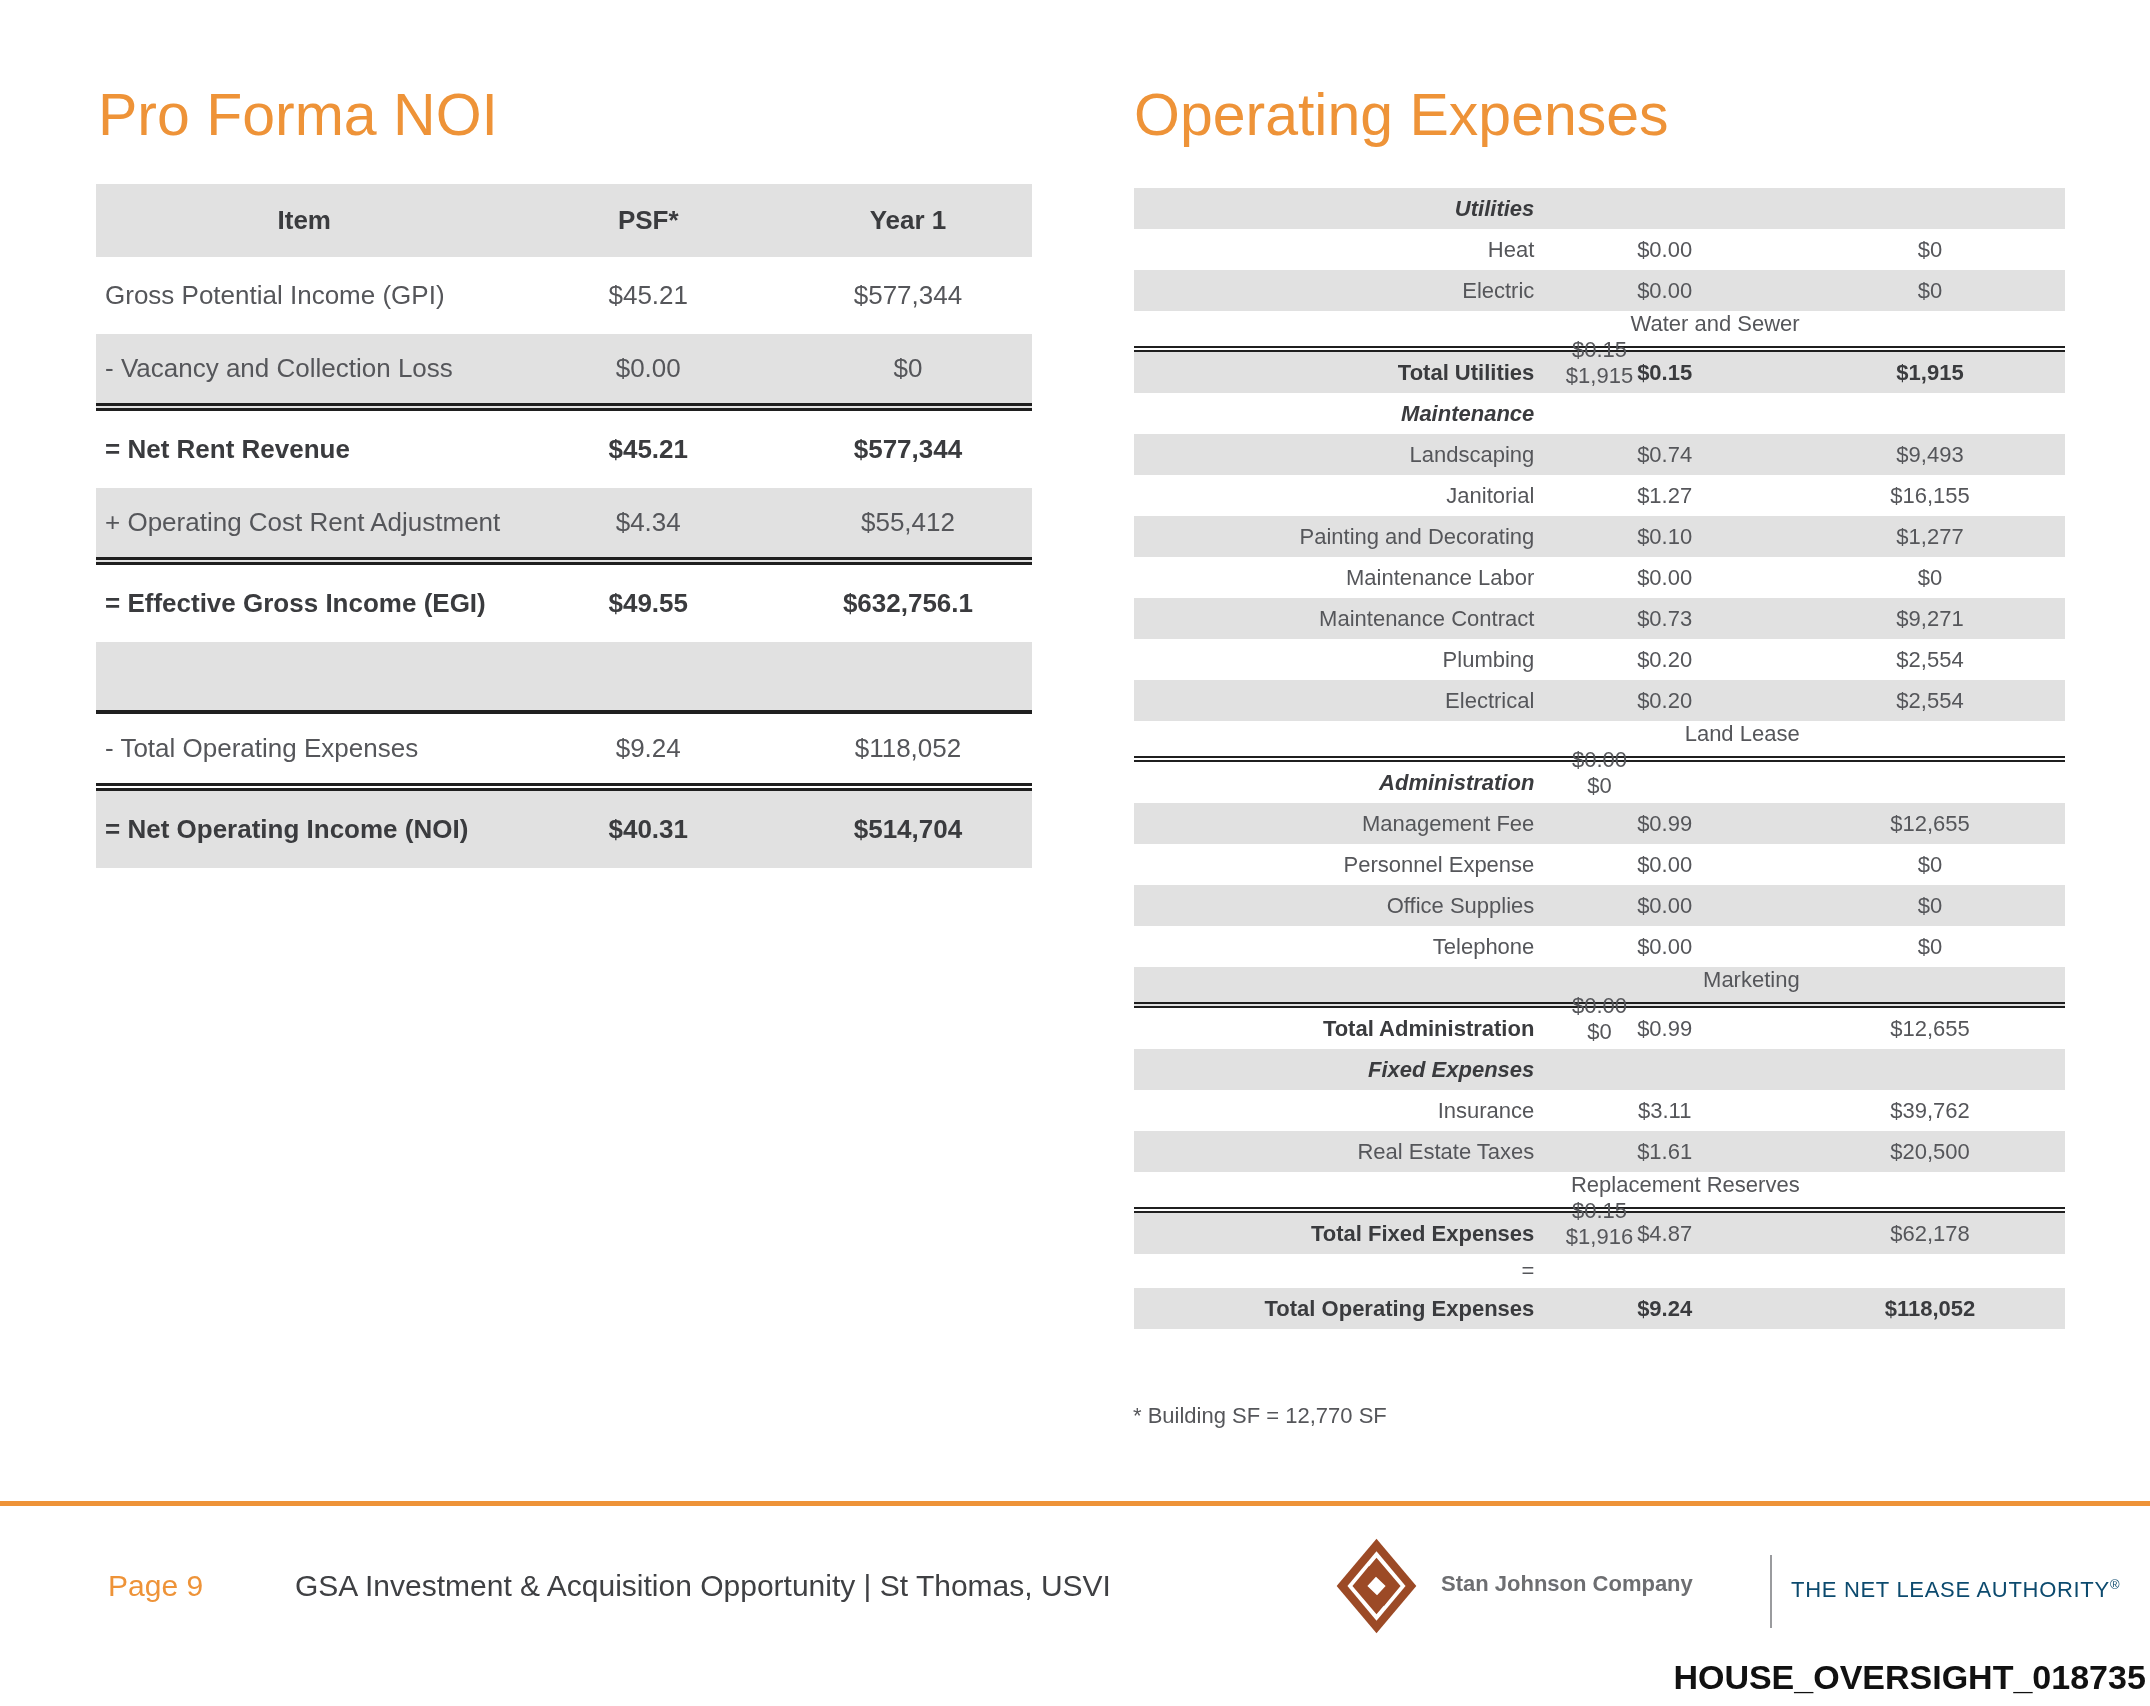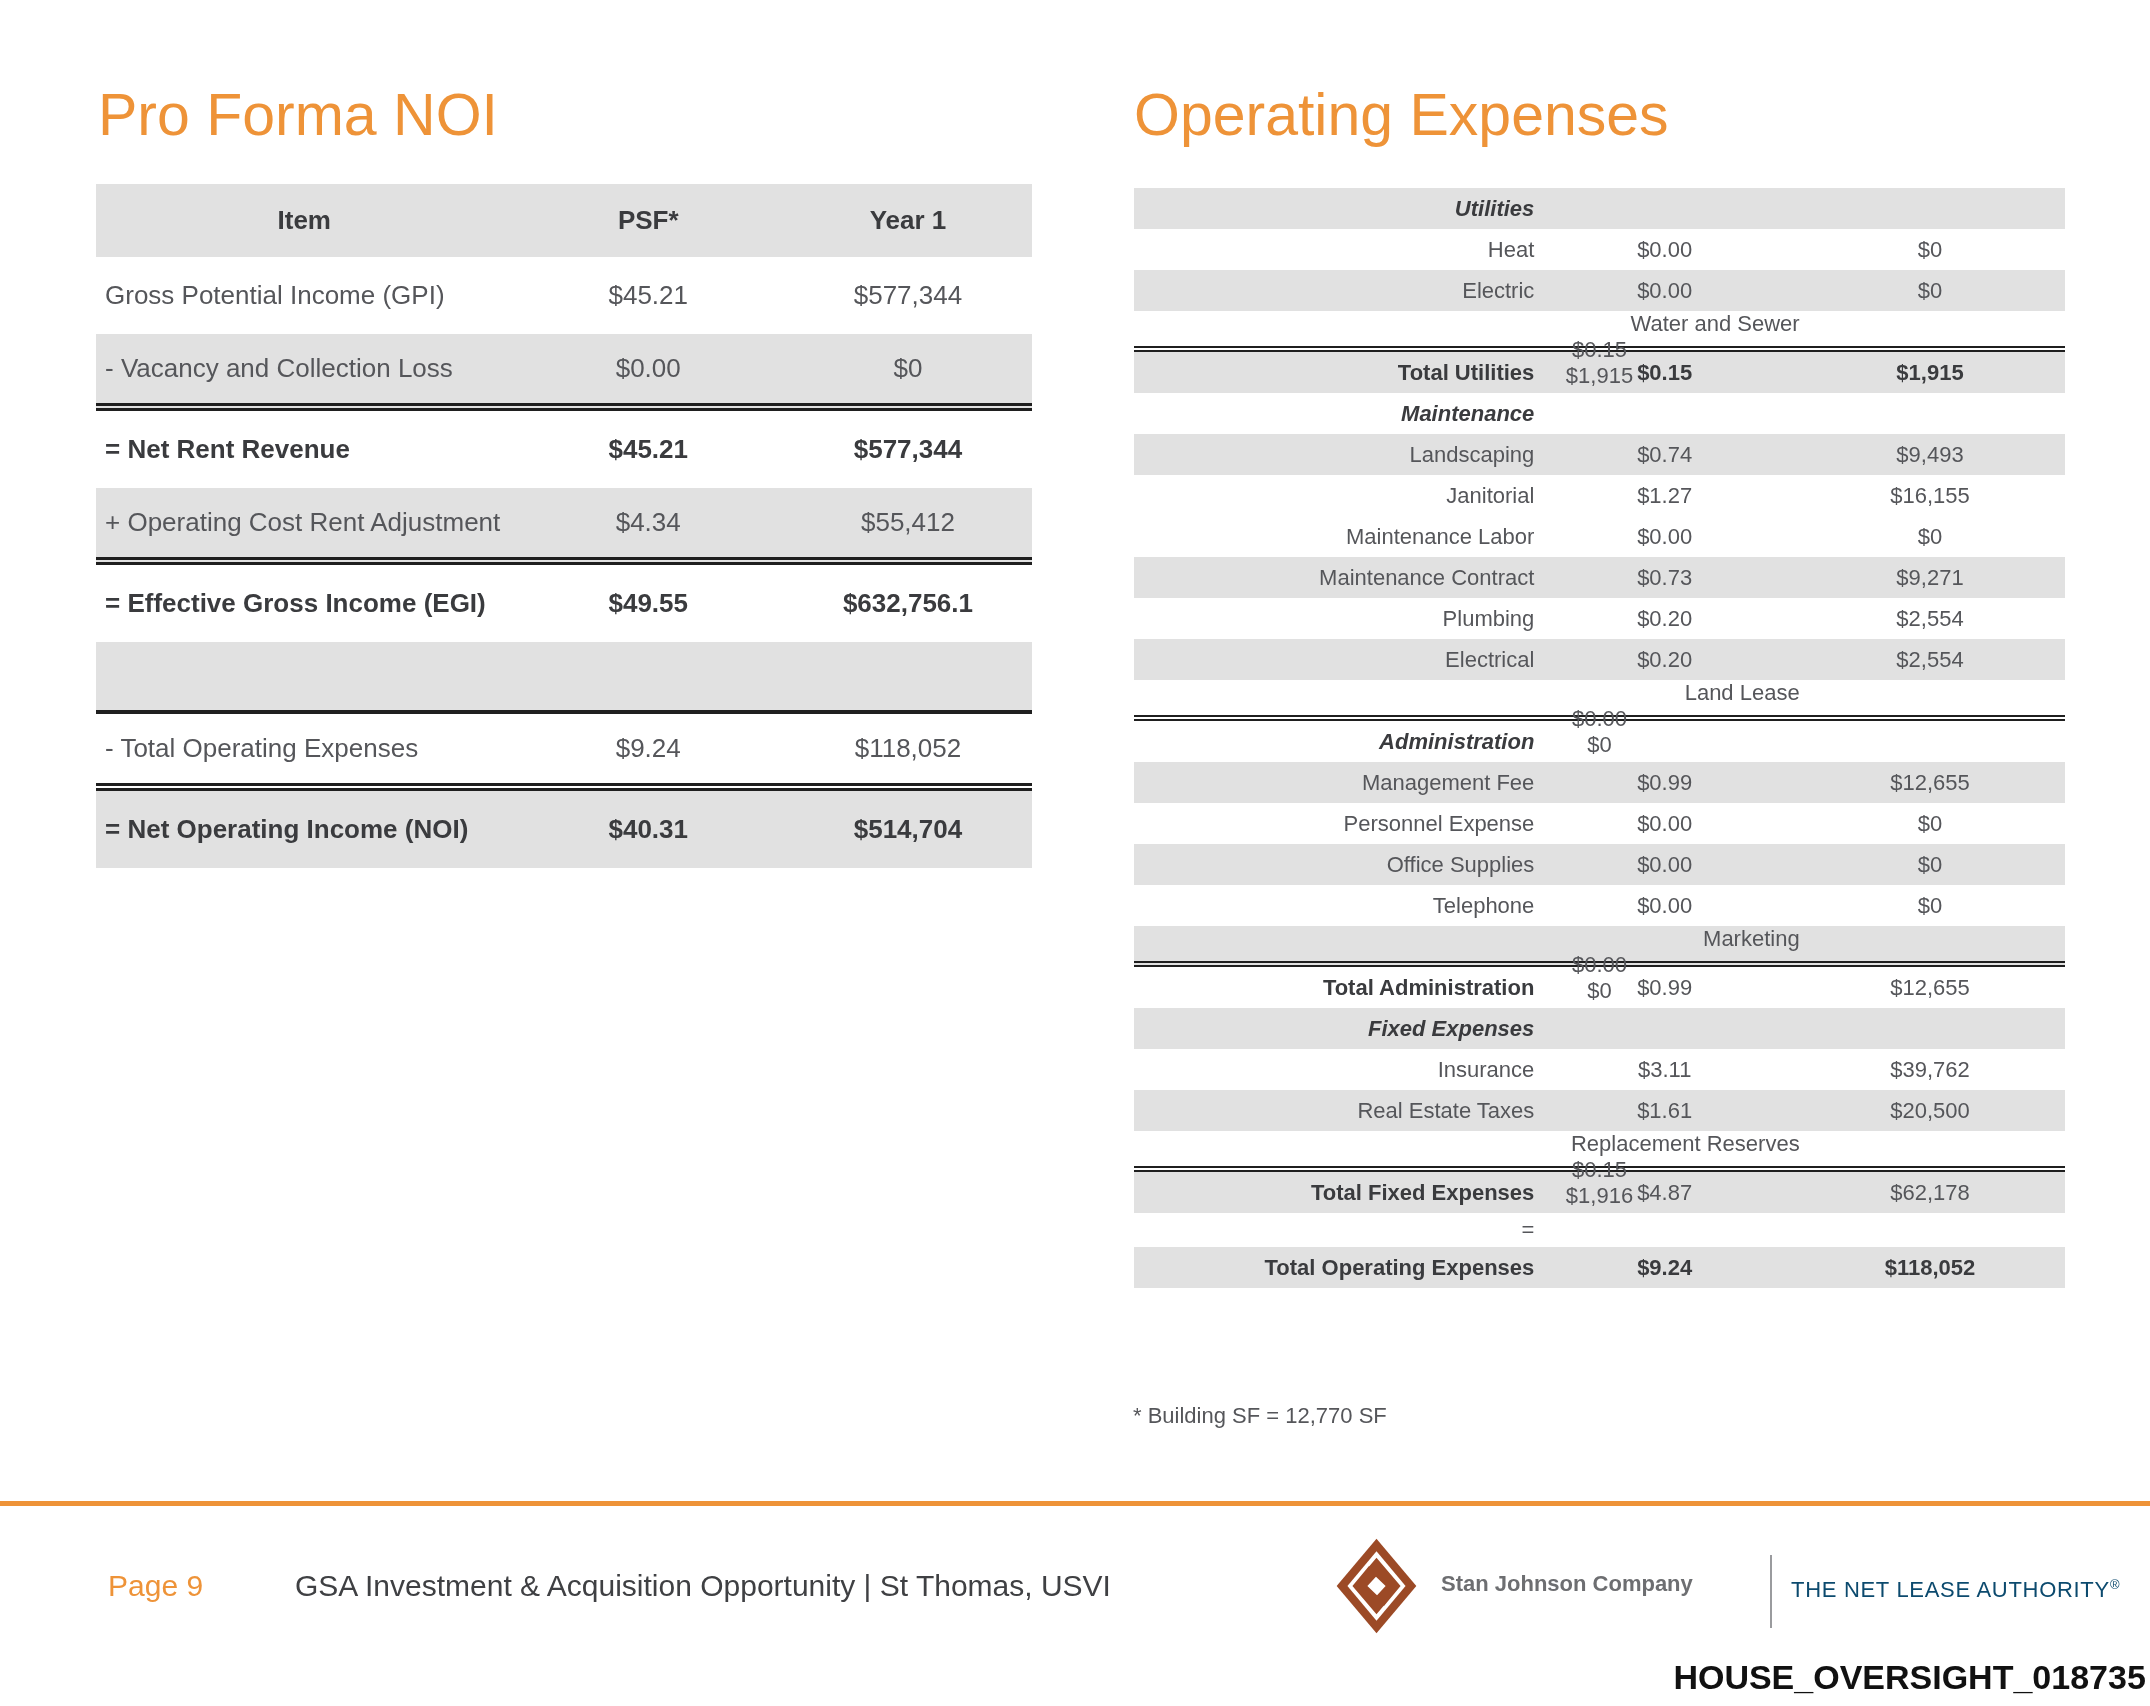--- a/index.html
+++ b/index.html
@@ -150,20 +150,25 @@
         <div class="row  item bg-gray">
           <div class="c1 indent cell">Landscaping</div>
           <div class="c2 cell">$0.74</div>
           <div class="c3 cell">$9,493</div>
         </div>
         <div class="row  item">
           <div class="c1 indent cell">Janitorial</div>
           <div class="c2 cell">$1.27</div>
           <div class="c3 cell">$16,155</div>
         </div>
+        <div class="row  item bg-gray">
+          <div class="c1 indent cell">Painting and Decorating</div>
+          <div class="c2 cell">$0.10</div>
+          <div class="c3 cell">$1,277</div>
+        </div>
         <div class="row  item">
           <div class="c1 indent cell">Maintenance Labor</div>
           <div class="c2 cell">$0.00</div>
           <div class="c3 cell">$0</div>
         </div>
         <div class="row  item bg-gray">
           <div class="c1 indent cell">Maintenance Contract</div>
           <div class="c2 cell">$0.73</div>
           <div class="c3 cell">$9,271</div>
         </div>

